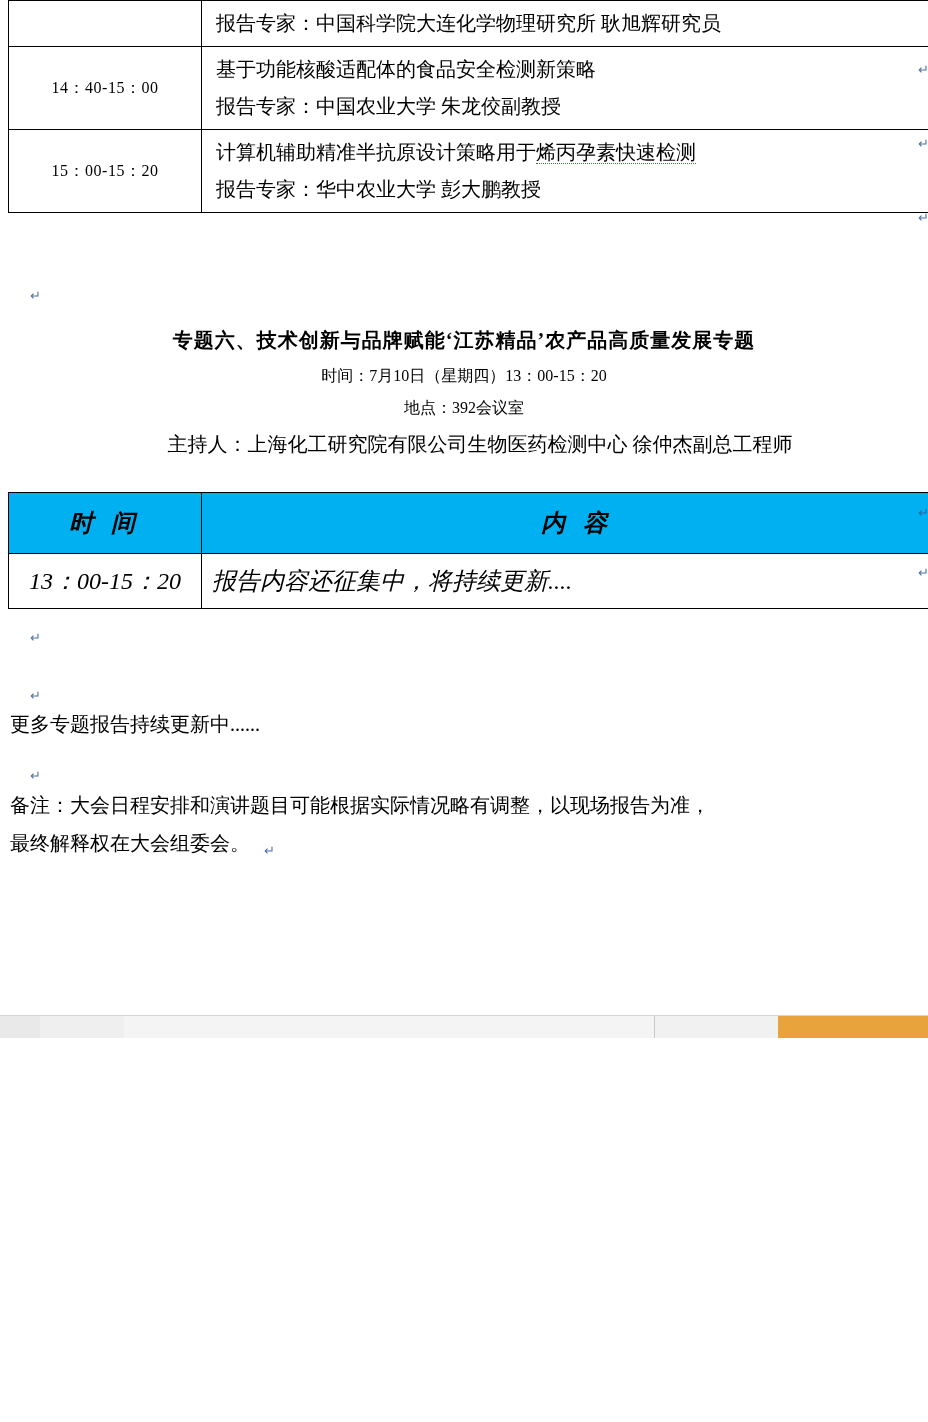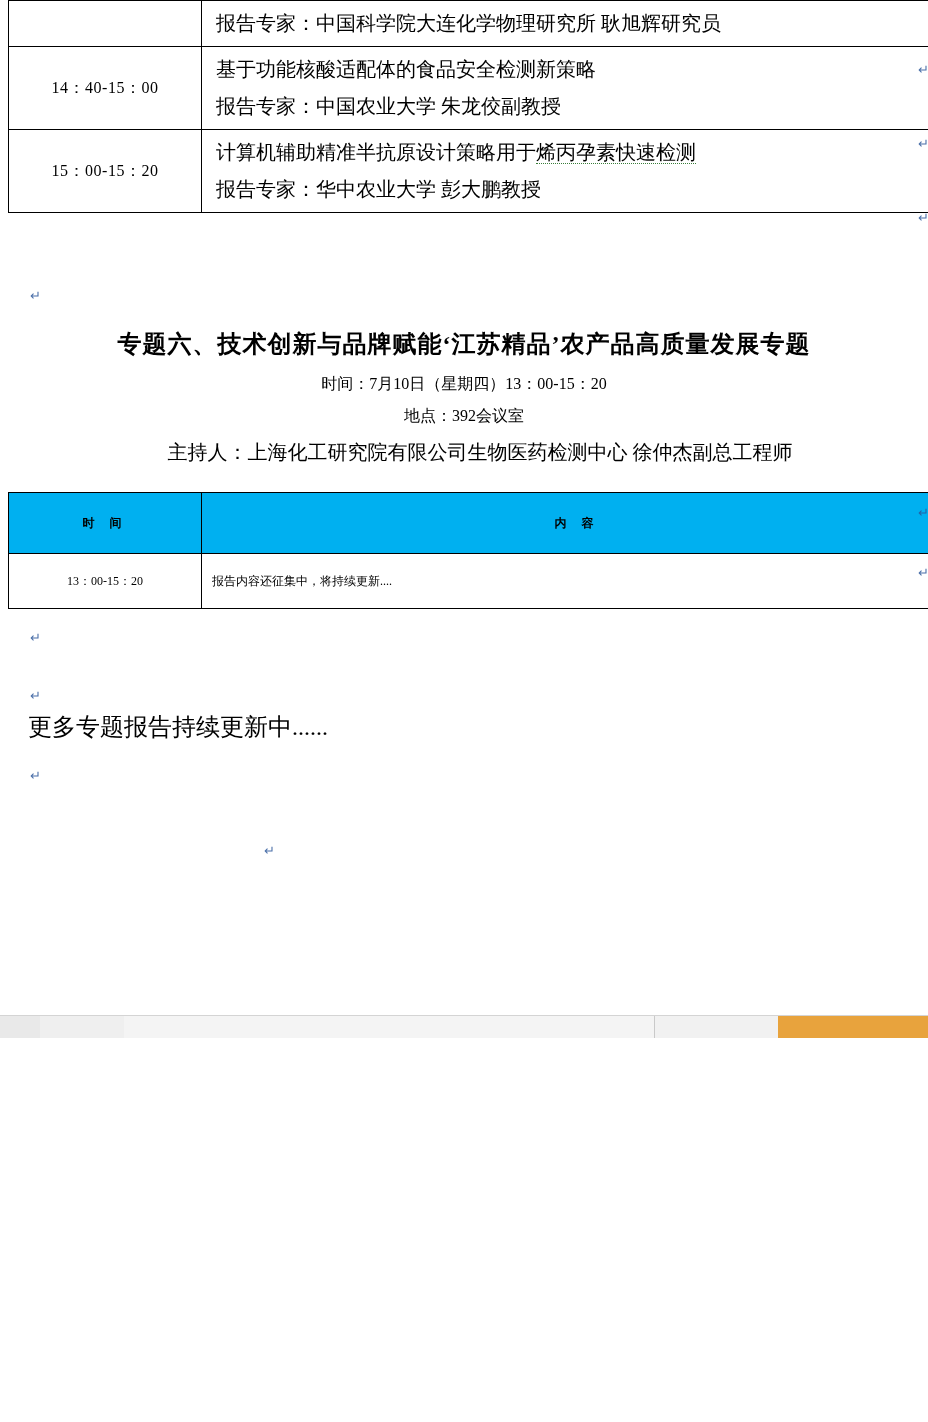--- a/index.html
+++ b/index.html
@@ -67,21 +67,21 @@
 
   
   .section {
     position: absolute;
     left: 0;
     top: 320px;
     width: 928px;
     text-align: center;
   }
   .section .title {
-    font-size: 24px;
+    font-size: 20px;
     font-weight: bold;
     letter-spacing: 1px;
     line-height: 2.0;
   }
   .section .meta {
     font-size: 16px;
     line-height: 2.0;
   }
   .section .host {
     font-size: 20px;
@@ -90,21 +90,22 @@
   }
 
   
   .table-bottom {
     position: absolute;
     left: 8px;
     top: 492px;
     width: 912px;
   }
   .table-bottom td {
-    font-size: 12px;
+    font-size: 24px;
+    font-style: italic;
   }
   .table-bottom td.col-time {
     width: 180px;
     text-align: center;
     white-space: nowrap;
   }
   .table-bottom td.col-content {
     width: 730px;
     text-align: left;
     padding-left: 10px;
@@ -116,22 +117,22 @@
     height: 52px;
     letter-spacing: 6px;
   }
   .table-bottom tr.body td {
     height: 46px;
   }
 
   
   .para {
     position: absolute;
-    left: 28px;
-    font-size: 24px;
+    left: 10px;
+    font-size: 20px;
     line-height: 1.9;
     white-space: nowrap;
   }
   .para-more { top: 705px; }
   .para-note { top: 786px; white-space: normal; width: 880px; }
 
   
   .pilcrow {
     position: absolute;
     color: #2b579a;
@@ -224,20 +225,24 @@
     </table>
 
   <span class="pilcrow" style="left:918px; top:505px;">↵</span>
   <span class="pilcrow" style="left:918px; top:565px;">↵</span>
   <span class="pilcrow" style="left:30px; top:630px;">↵</span>
   <span class="pilcrow" style="left:30px; top:688px;">↵</span>
 
   <div class="para para-more">更多专题报告持续更新中......</div>
   <span class="pilcrow" style="left:30px; top:768px;">↵</span>
 
+  <div class="para para-note">
+    <div>备注：大会日程安排和演讲题目可能根据实际情况略有调整，以现场报告为准，</div>
+    <div>最终解释权在大会组委会。</div>
+  </div>
   <span class="pilcrow" style="left:264px; top:843px;">↵</span>
 
   <div class="statusbar">
     <div class="seg a"></div>
     <div class="seg b"></div>
     <div class="seg c"></div>
     <div class="accent"></div>
   </div>
 
 </div>

